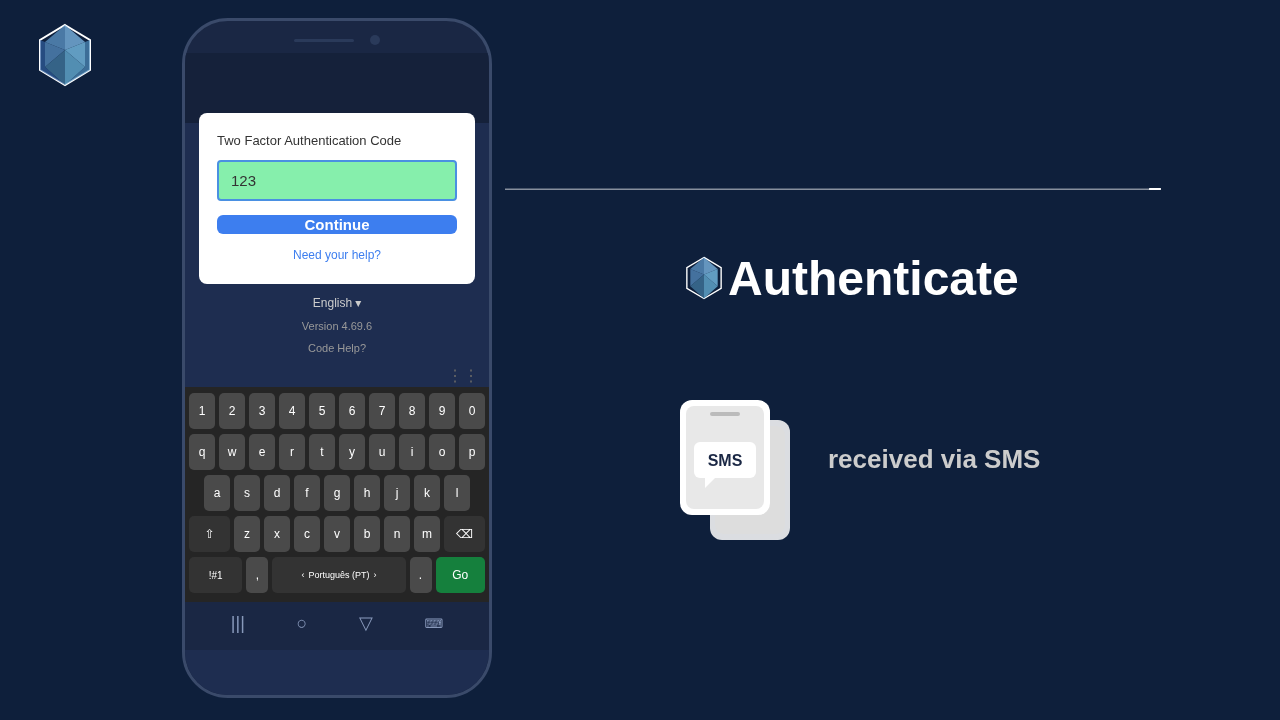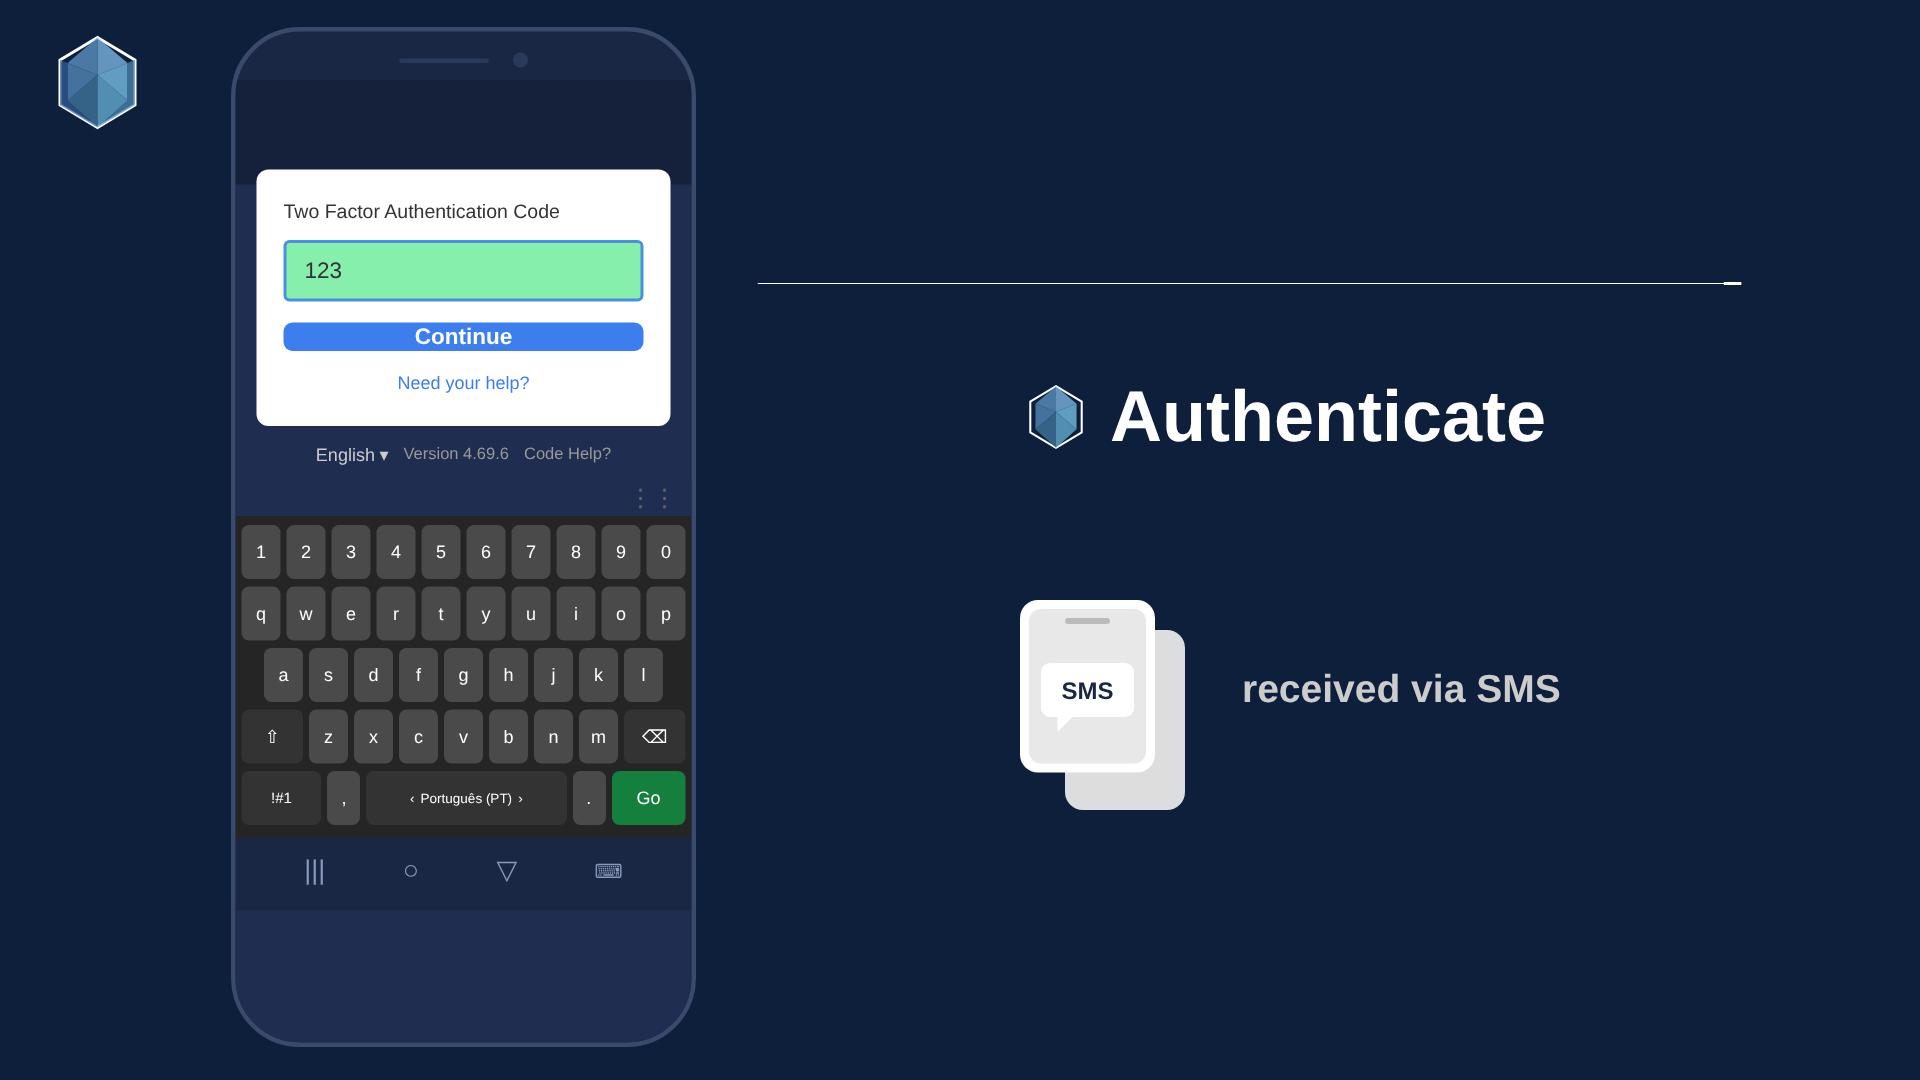--- a/index.html
+++ b/index.html
@@ -16,21 +16,21 @@
     
     .logo {
       position: absolute;
       top: 20px;
       left: 30px;
     }
 
     
     .phone-container {
       position: absolute;
-      left: 154px;
+      left: 182px;
       top: 18px;
       width: 310px;
       height: 596px;
     }
 
     .phone-shell {
       width: 310px;
       height: 680px;
       background: #1a2744;
       border-radius: 46px;
@@ -134,20 +134,21 @@
     }
 
     
     .screen-footer {
       display: flex;
       justify-content: center;
       align-items: center;
       gap: 10px;
       padding: 12px 12px 8px;
       flex-shrink: 0;
+      flex-direction: column;
     }
 
     .footer-lang {
       color: #ccc;
       font-size: 12px;
       display: flex;
       align-items: center;
       gap: 3px;
     }
 
@@ -244,21 +245,20 @@
     }
 
     
     .auth-section {
       margin-top: 60px;
     }
 
     .auth-title {
       display: flex;
       align-items: center;
-      gap: 12px;
       color: #fff;
       font-size: 48px;
       font-weight: 700;
       margin-bottom: 4px;
     }
 
     .auth-subtitle {
       color: #5a9fd4;
       font-size: 22px;
       margin-left: 60px;

